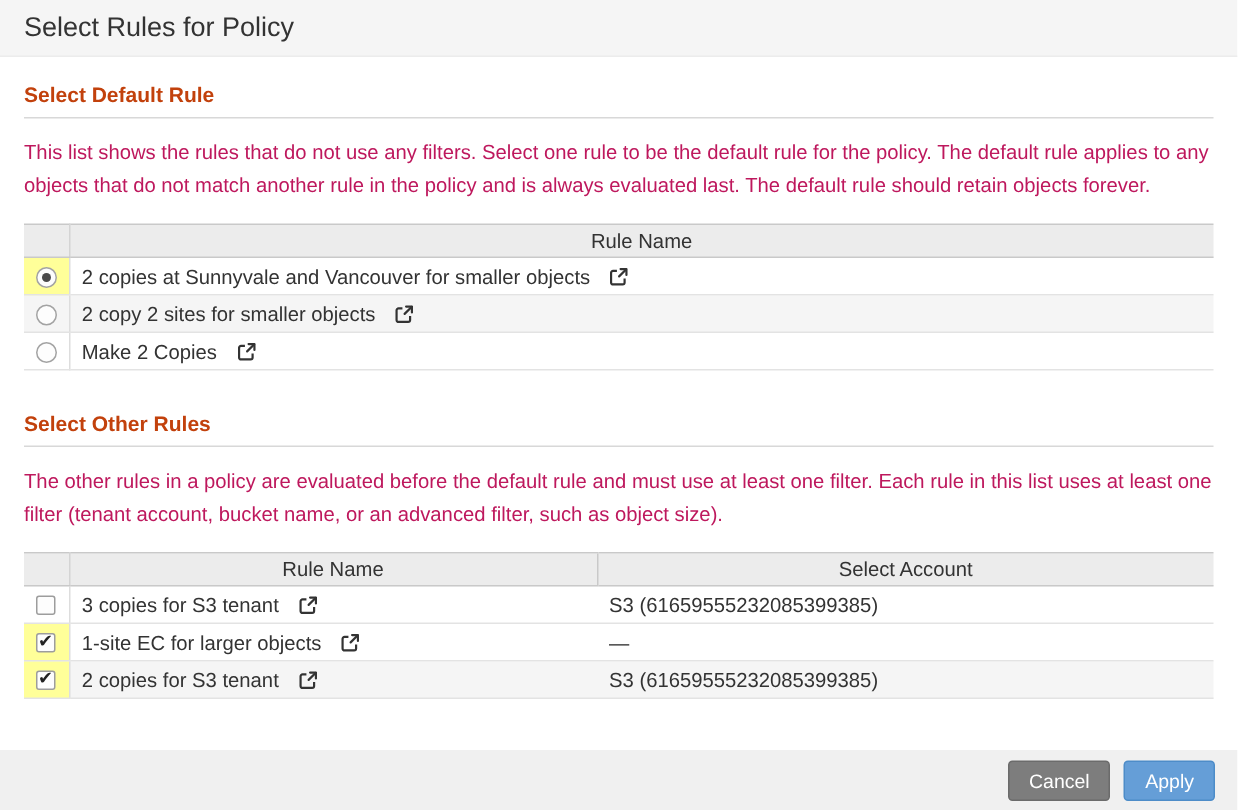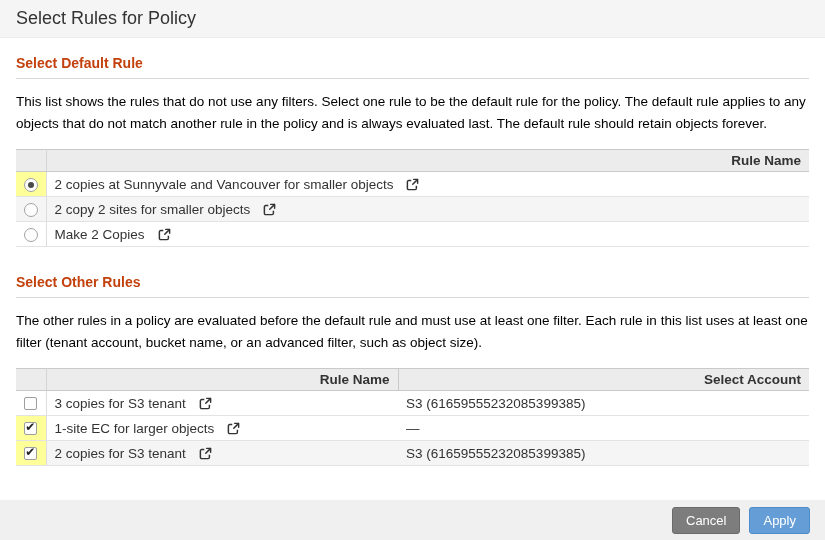--- a/index.html
+++ b/index.html
@@ -32,31 +32,31 @@
     color: #c2410c;
     margin-top: 17px;
     padding-bottom: 7px;
     border-bottom: 1px solid #d8d8d8;
   }
   h2.section-heading.second { margin-top: 27px; }
   p.section-desc {
     font-size: 13.5px;
     line-height: 22px;
     margin: 12px 0 14px 0;
-    color: #000000;
+    color: #be185d;
   }
   table.rules-table {
     width: 100%;
     border-collapse: collapse;
     font-size: 13.5px;
     color: #333;
   }
   table.rules-table th {
-    text-align: right;
-    font-weight: 700;
+    text-align: center;
+    font-weight: 400;
     background: #ececec;
     border-top: 1px solid #c9c9c9;
     border-bottom: 1px solid #c9c9c9;
     padding: 3px 8px;
     height: 22px;
     margin-left: 16px;
   }
   table.rules-table td {
     padding: 4px 8px;
     height: 25px;

